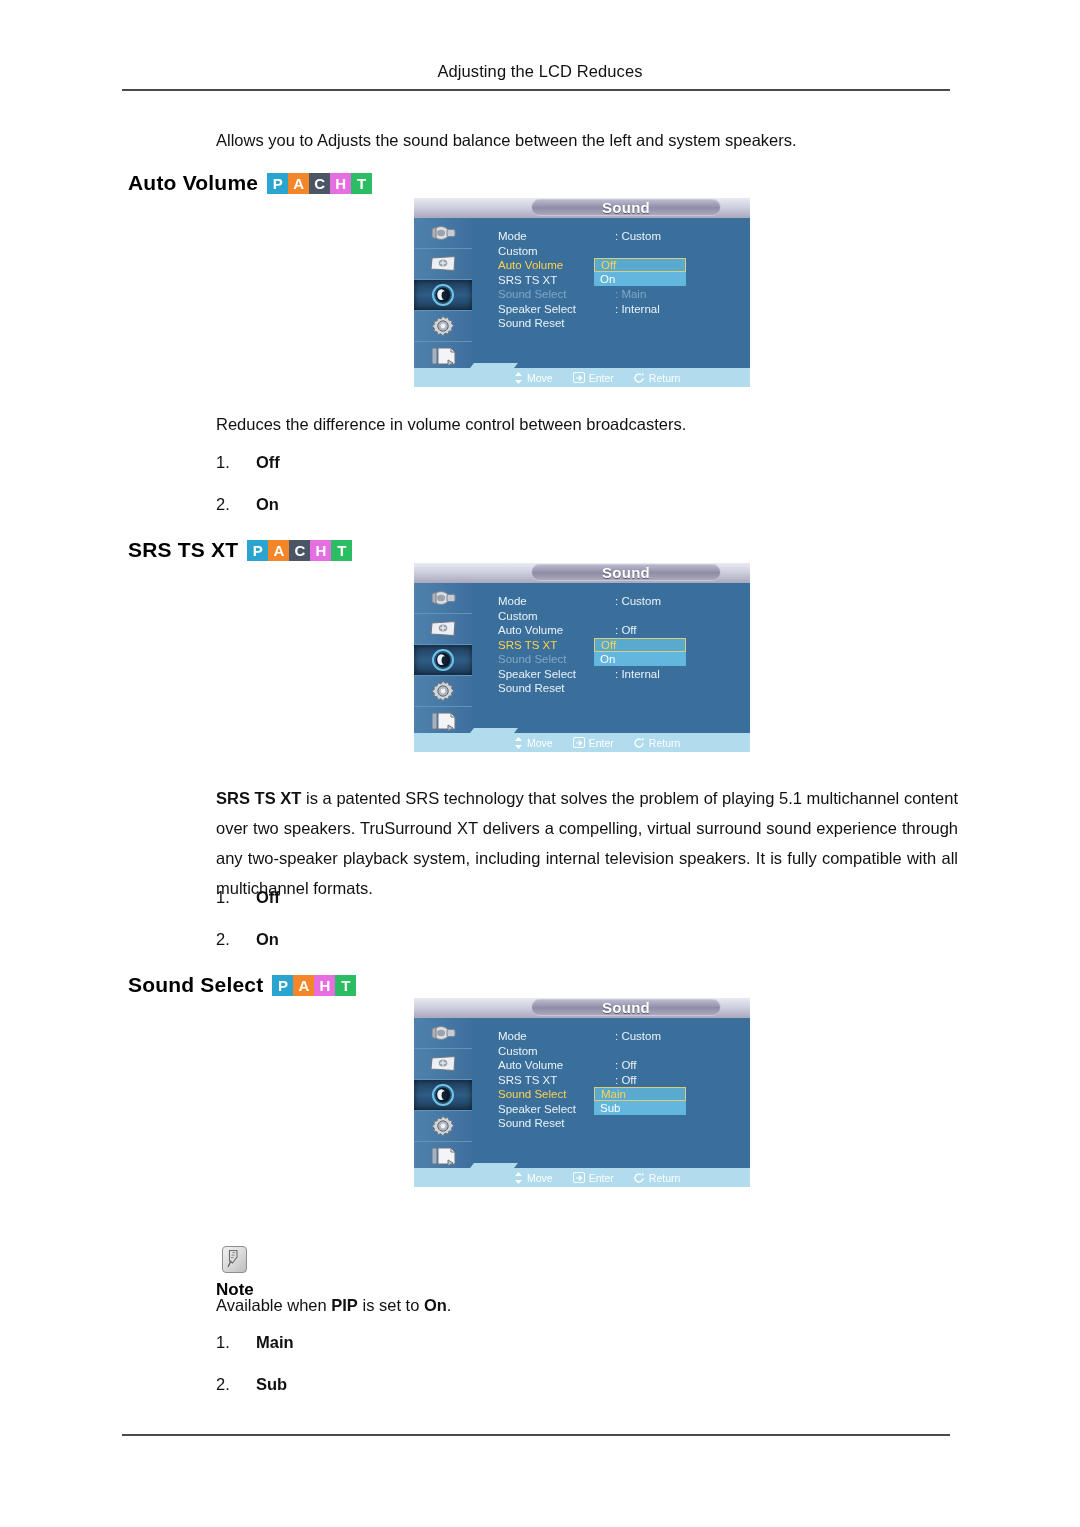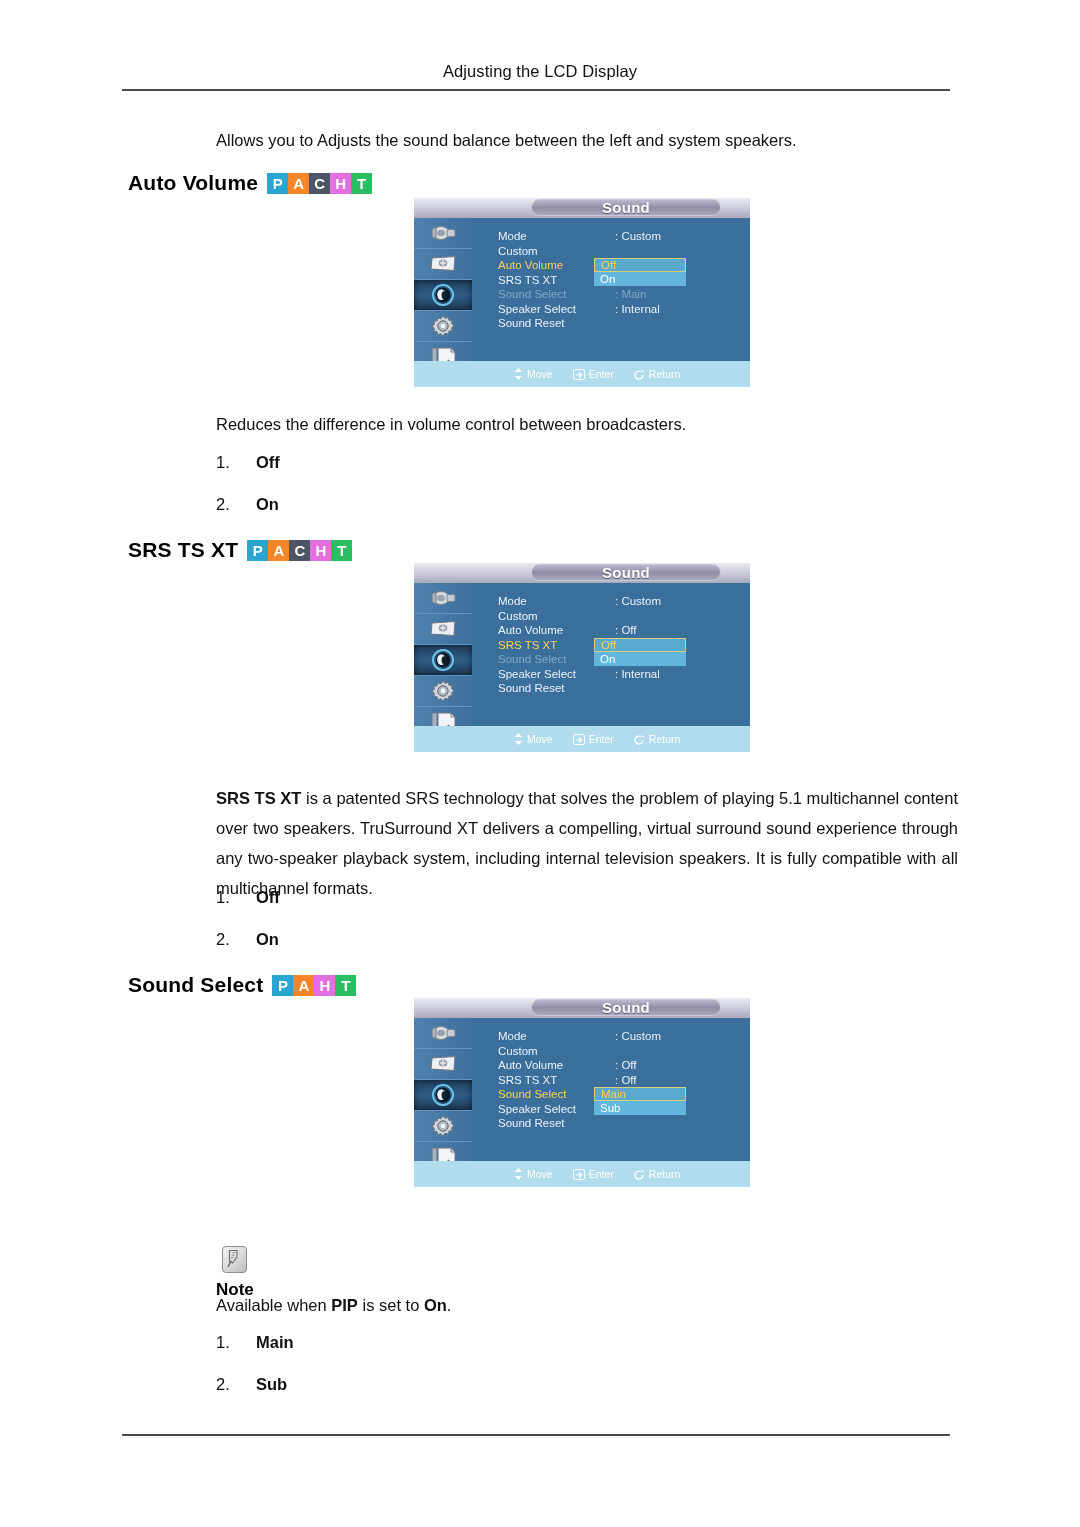--- a/index.html
+++ b/index.html
@@ -258,21 +258,21 @@
     color: #ffd24d;
     line-height: 12px;
   }
 
   
   .osd-bottom {
     position: absolute;
     left: 0;
     bottom: 0;
     width: 336px;
-    height: 26px;
+    height: 19px;
     background: #b1dcee;
     display: flex;
     align-items: center;
     gap: 20px;
     padding-left: 100px;
     box-sizing: border-box;
   }
   .osd-hint {
     display: flex;
     align-items: center;
@@ -299,21 +299,21 @@
     background: #cfe9f5;
   }
 
   b.inl { font-weight: bold; }
 </style>
 </head>
 <body>
 
 <div class="page">
 
-  <div class="header-title">Adjusting the LCD Display</div>
+  <div class="header-title">Adjusting the LCD Reduces</div>
   <div class="header-rule"></div>
 
   <div class="body-text" style="top:128px;left:216px;">Allows you to Adjusts the sound balance between the left and system speakers.</div>
 
   <div class="heading" style="top:171px;">
     <span class="htext">Auto Volume</span>
     <span class="badge">
         <span style="background: rgb(42, 165, 207);">P</span>
         <span style="background: rgb(244, 134, 42);">A</span>
         <span style="background: rgb(75, 85, 102);">C</span>

